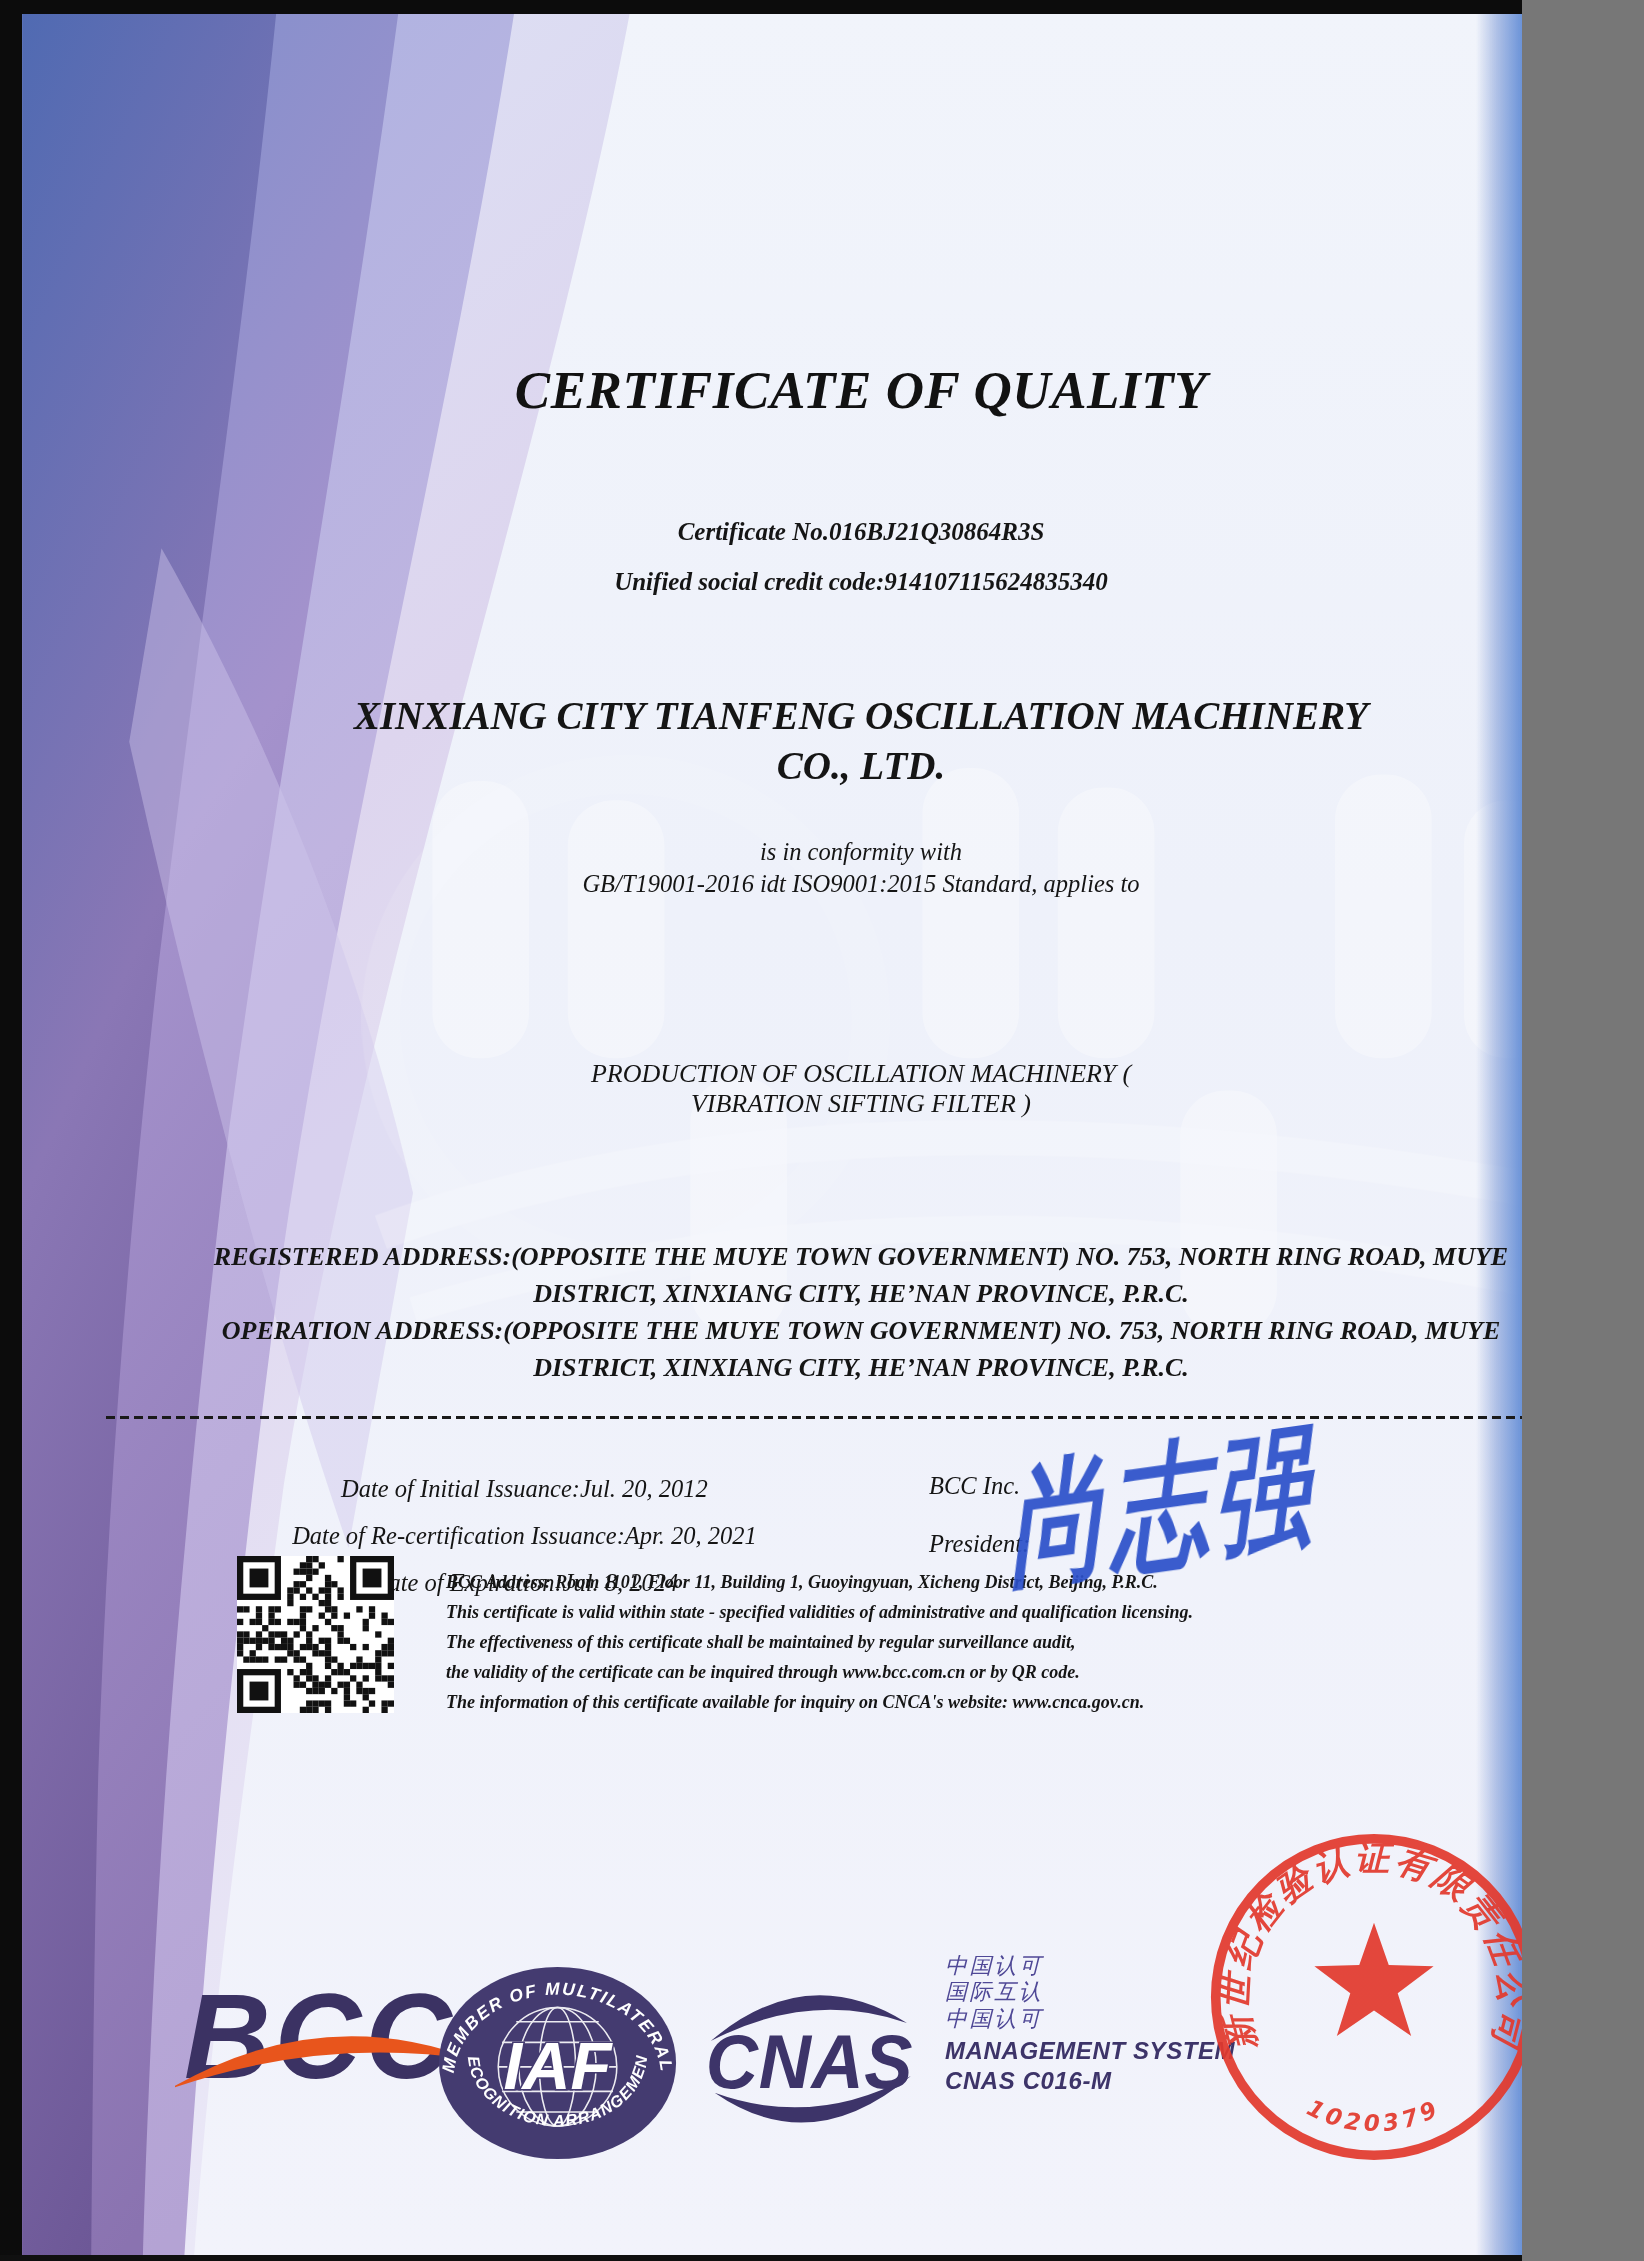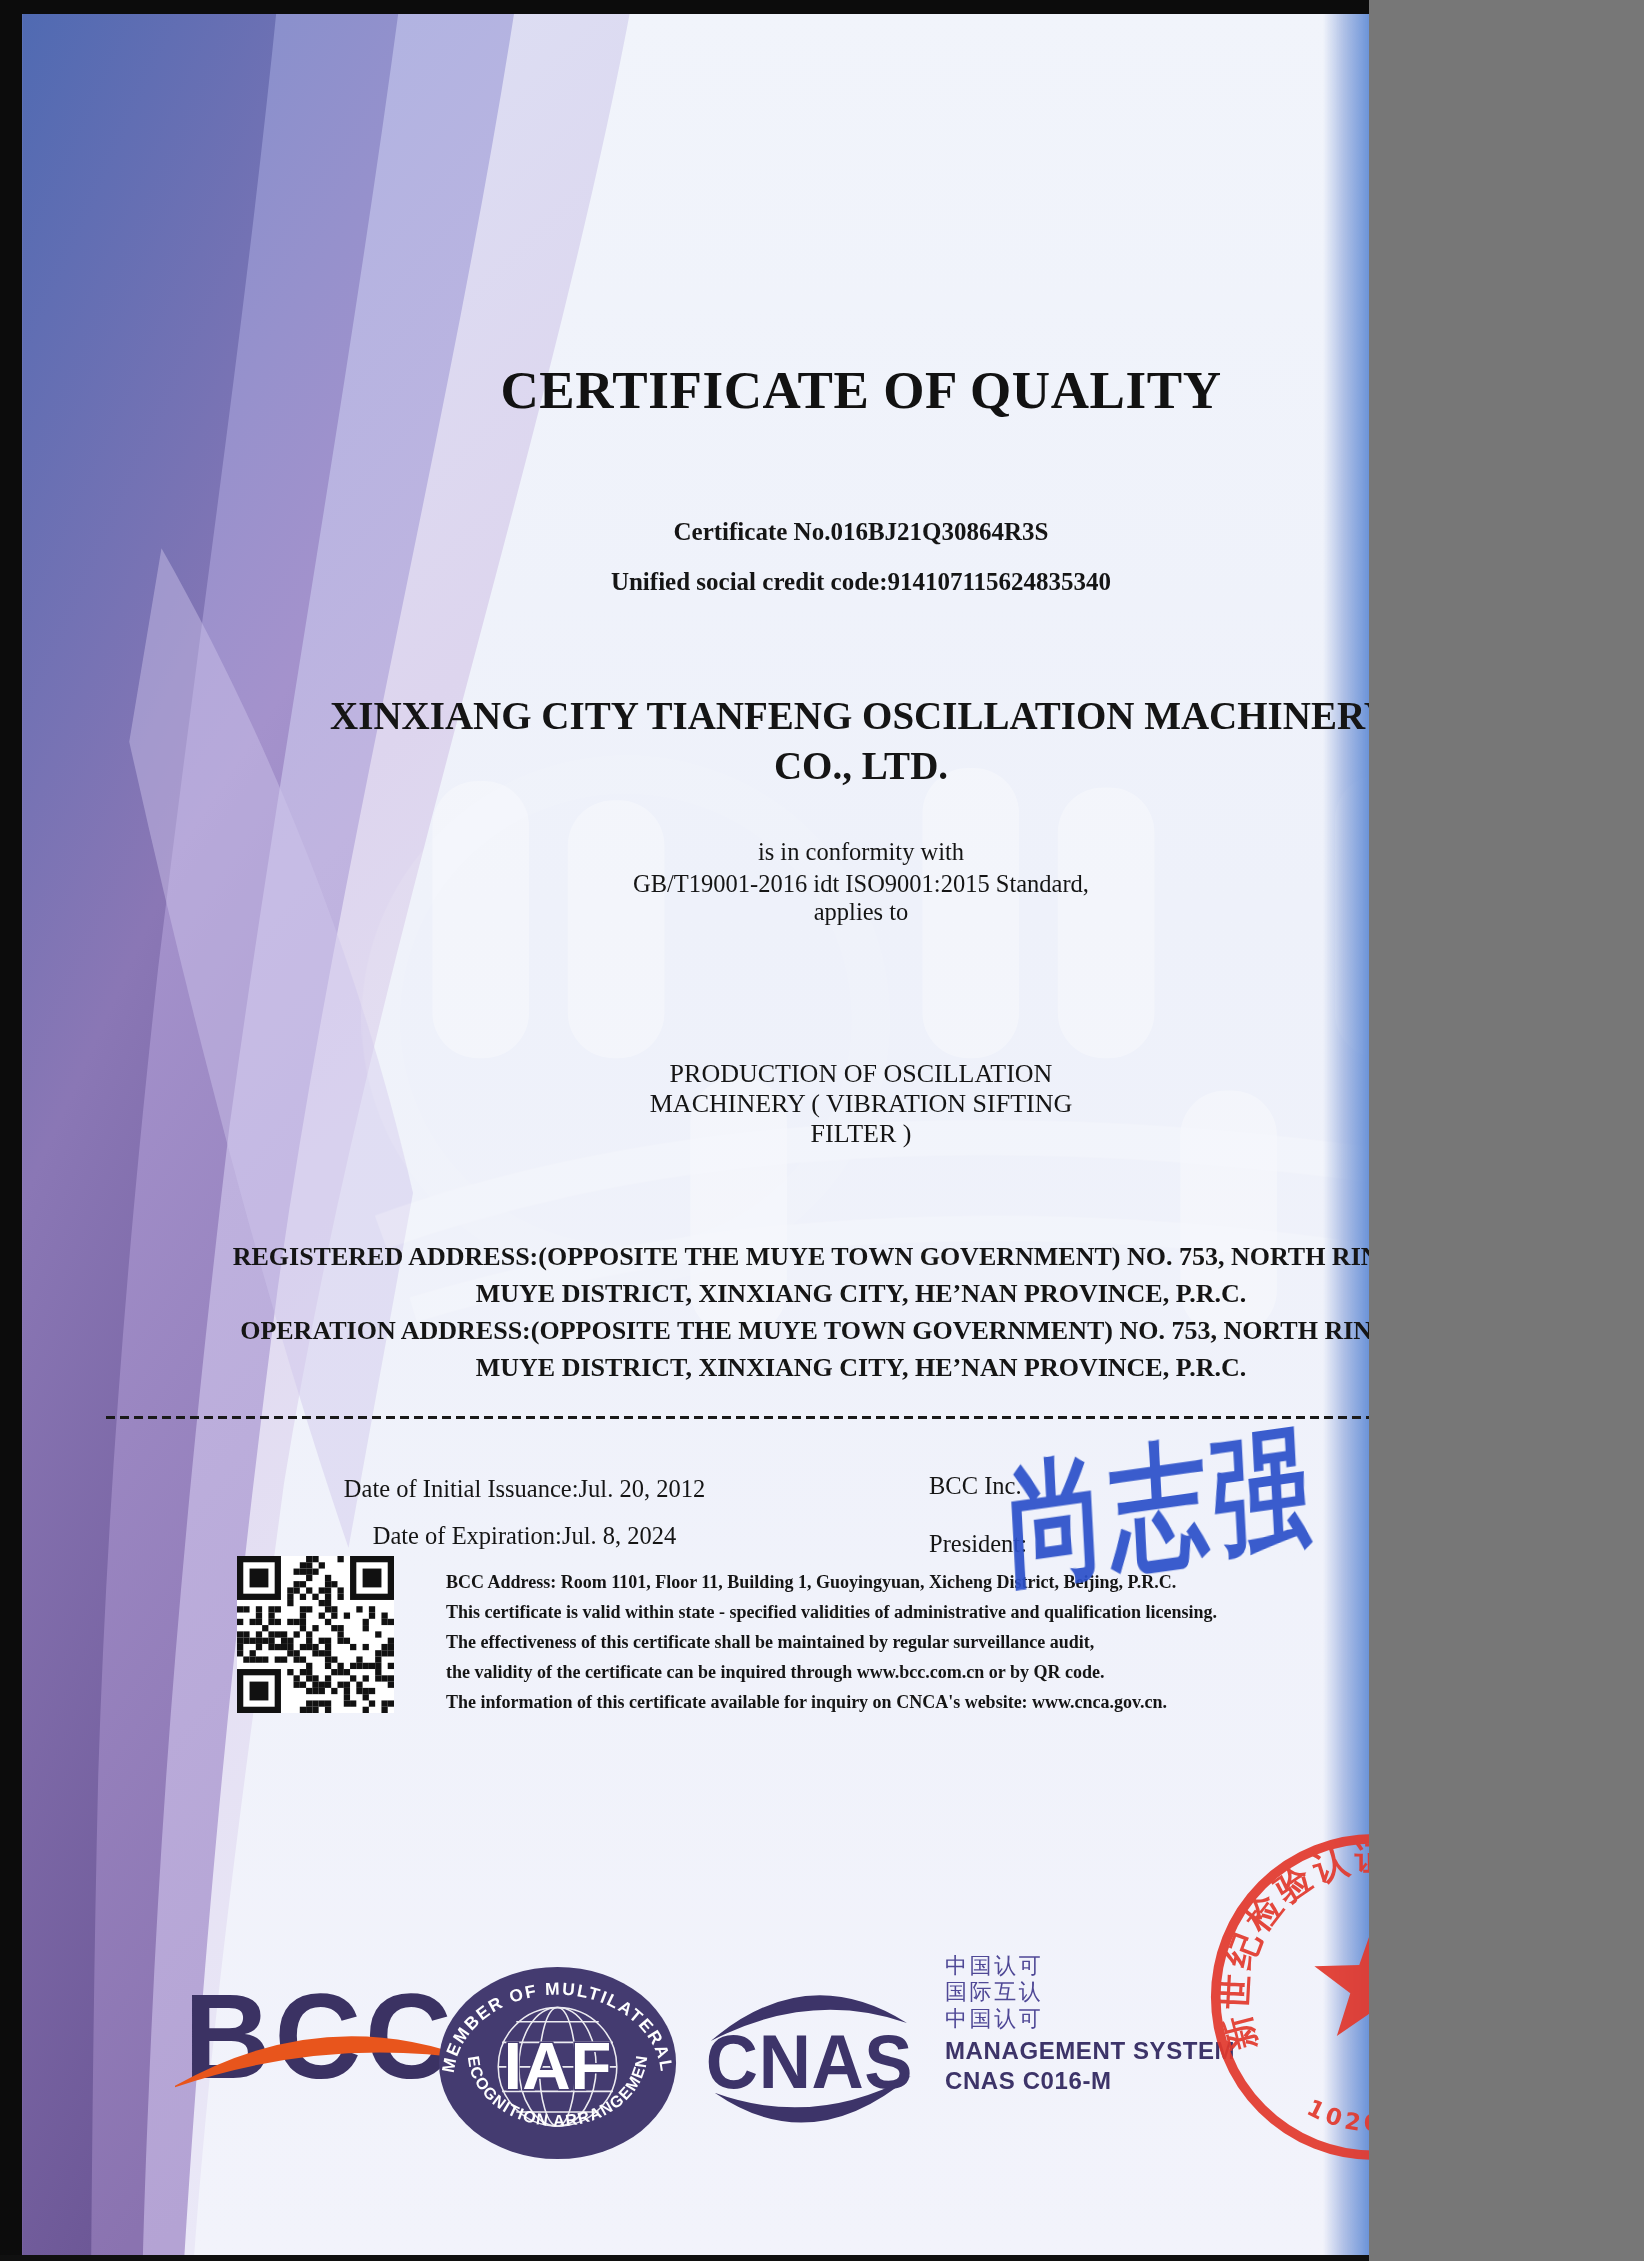--- a/index.html
+++ b/index.html
@@ -1,16 +1,16 @@
 <!DOCTYPE html>
 <html style="font-size:10.3px"><head>
 <meta charset="utf-8">
 <style>
   html,body{margin:0;padding:0;background:#777;}
-  .page{position:relative;width:1369px;height:2261px;background:linear-gradient(180deg,#f1f4fb 0%,#eef1fa 40%,#f2f3fb 100%);overflow:hidden;font-family:"Liberation Serif",serif;color:#151515;}
+  .page{position:relative;width:1522px;height:2261px;background:linear-gradient(180deg,#f1f4fb 0%,#eef1fa 40%,#f2f3fb 100%);overflow:hidden;font-family:"Liberation Serif",serif;color:#151515;font-style:italic;}
   .abs{position:absolute;}
   .centered{left:861px;transform:translateX(-50%);text-align:center;}
   
   .edge-top{left:0;top:0;width:100%;height:14px;background:#0c0c0c;z-index:6;}
   .edge-left{left:0;top:0;width:22px;height:100%;background:#0c0c0c;z-index:6;}
   .edge-bottom{left:0;bottom:0;width:100%;height:6.4px;background:#101010;z-index:6;}
   .edge-right{right:0;top:0;width:46px;height:100%;z-index:1;
     background:linear-gradient(to right, rgba(110,145,210,0) 0%, rgba(95,130,205,.45) 45%, #6b93d8 100%);}
   .bg-bands{left:0;top:0;z-index:0;}
   .watermark{left:355px;top:742px;z-index:1;opacity:.5;}
@@ -115,20 +115,21 @@
 
   <div class="abs centered addresses">
     <div>REGISTERED ADDRESS:(OPPOSITE THE MUYE TOWN GOVERNMENT) NO. 753, NORTH RING ROAD, MUYE DISTRICT, XINXIANG CITY, HE’NAN PROVINCE, P.R.C.</div>
     <div>OPERATION ADDRESS:(OPPOSITE THE MUYE TOWN GOVERNMENT) NO. 753, NORTH RING ROAD, MUYE DISTRICT, XINXIANG CITY, HE’NAN PROVINCE, P.R.C.</div>
   </div>
 
   <div class="abs sep"></div>
 
   <div class="abs dates">
     <div>Date of Initial Issuance:Jul. 20, 2012</div>
+    <div>Date of Re-certification Issuance:Apr. 20, 2021</div>
     <div>Date of Expiration:Jul. 8, 2024</div>
   </div>
 
   <div class="abs issuer-name">BCC Inc.</div>
   <div class="abs president">President:</div>
   <div class="abs signature">尚志强</div>
 
   <svg id="qr" class="abs qr" width="157" height="157" viewBox="0 0 250 250">
       <rect x="0" y="0" width="250" height="250" fill="#ffffff"></rect>
       <rect x="110" y="0" width="10" height="10" fill="#111"></rect>

